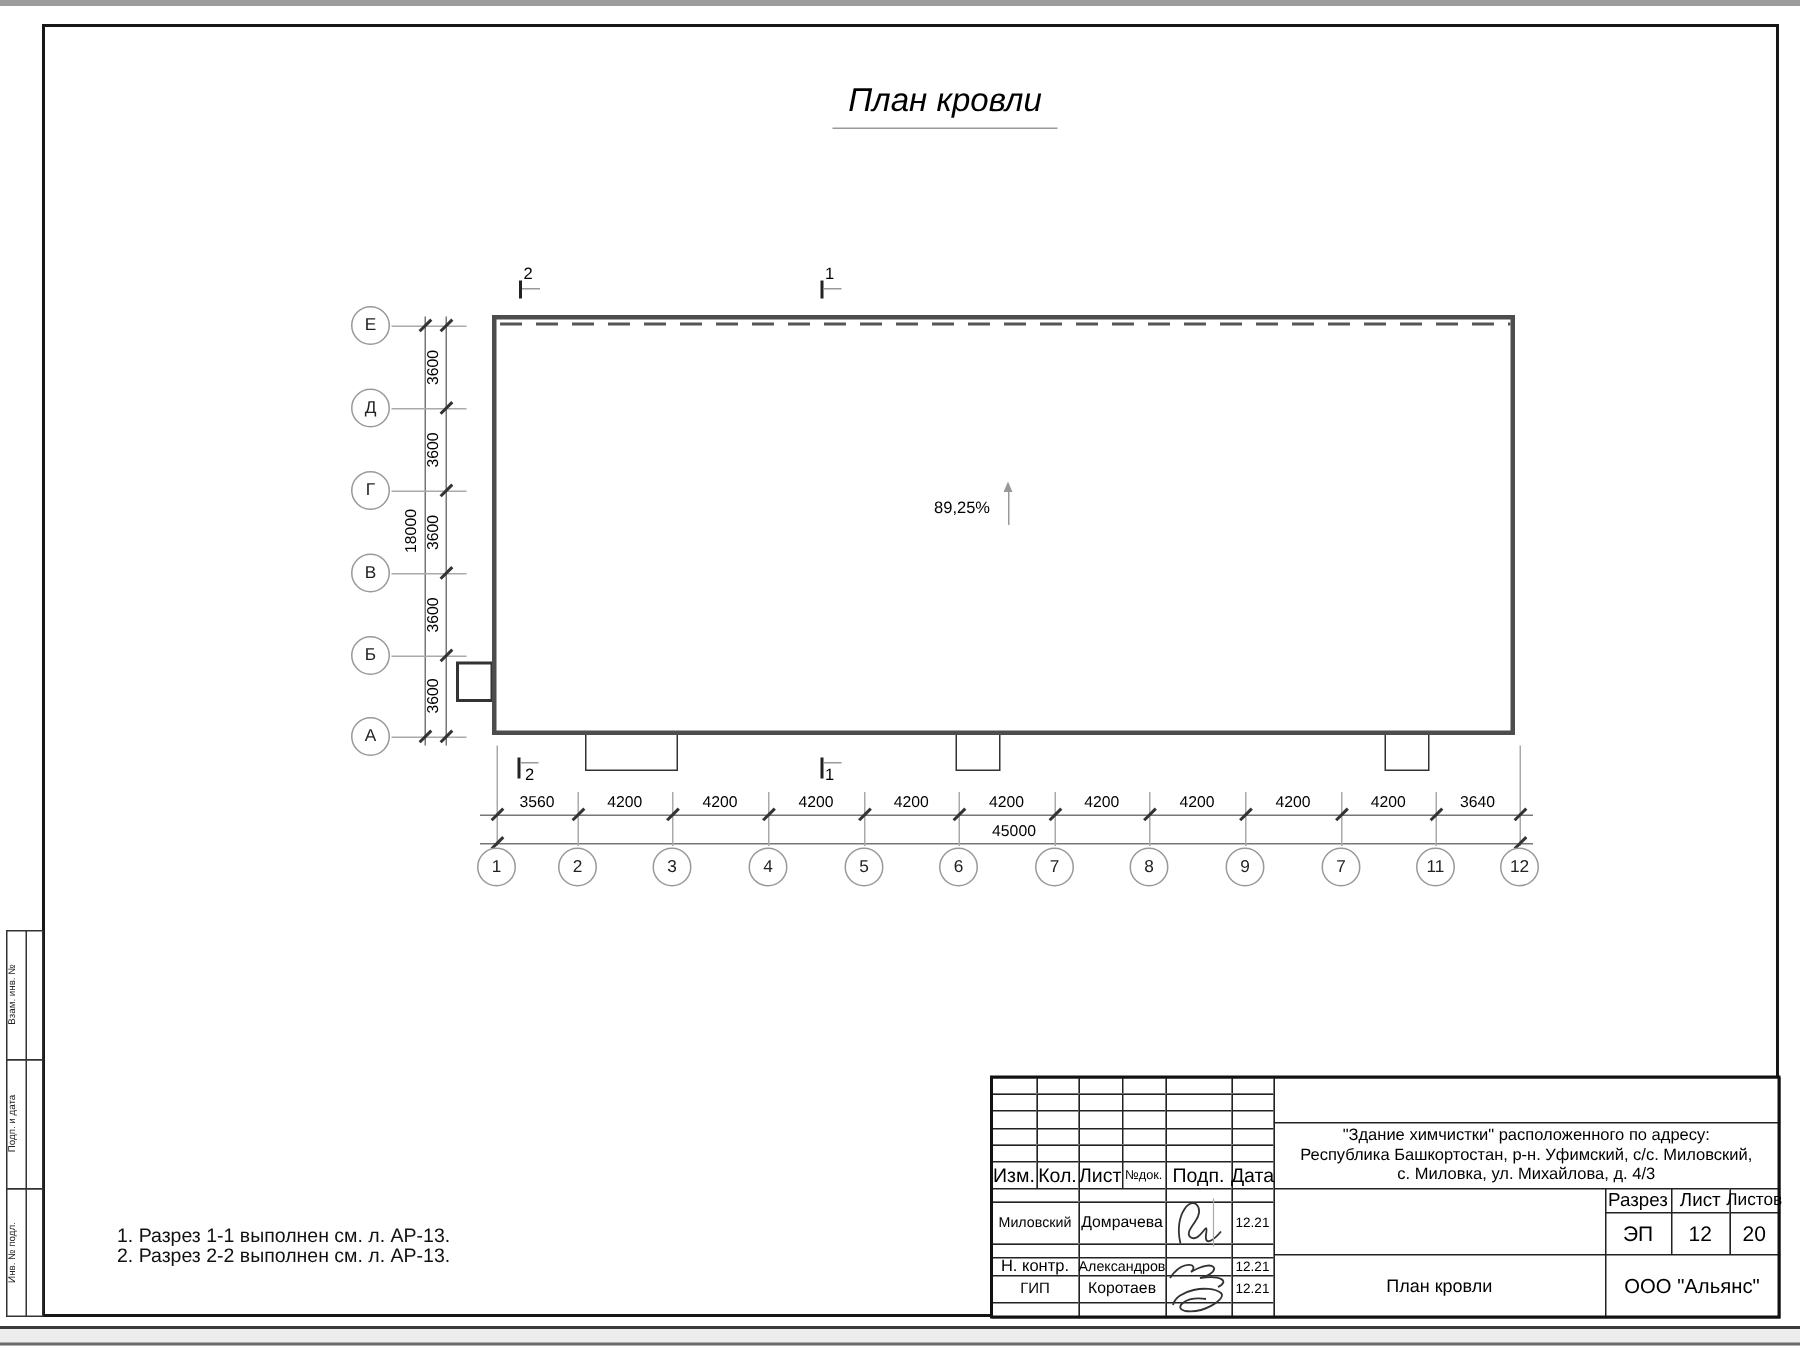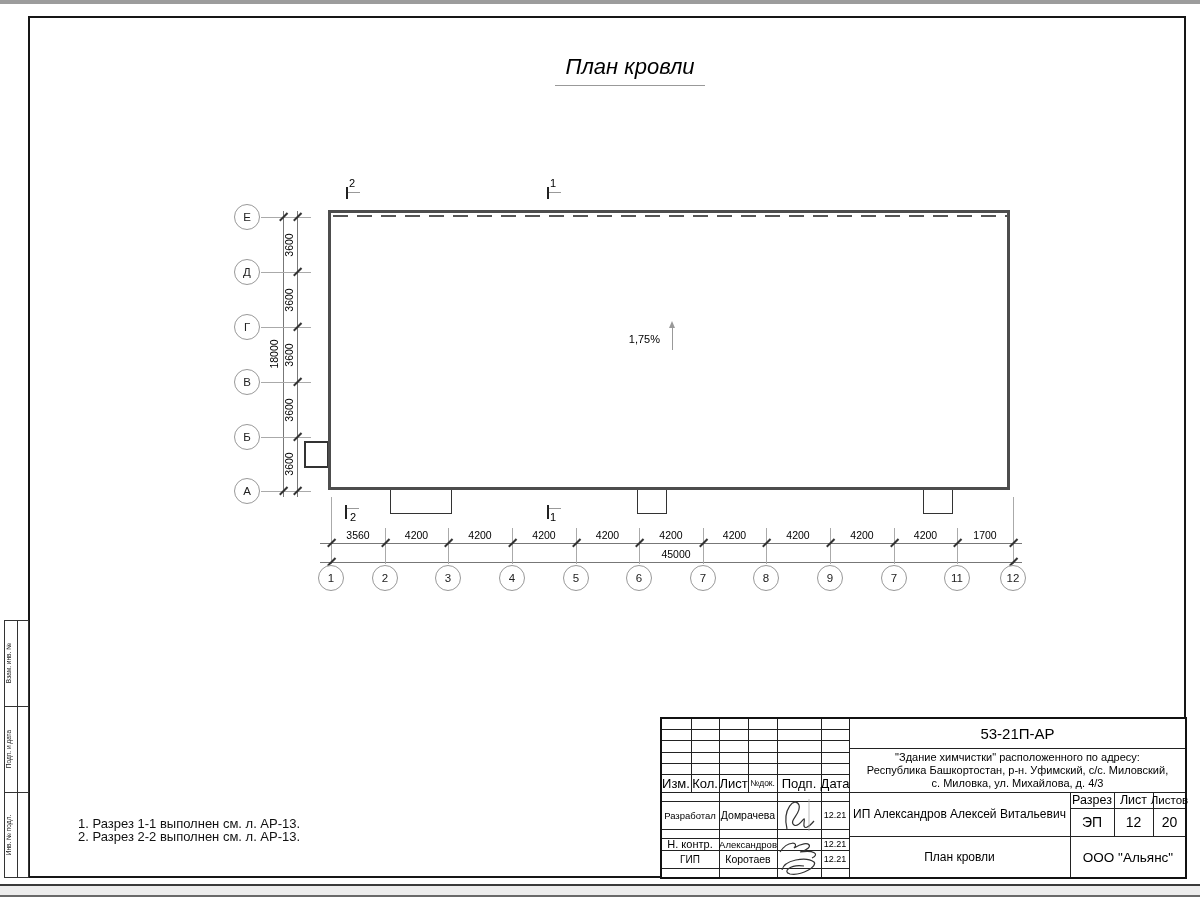--- a/index.html
+++ b/index.html
@@ -81,21 +81,21 @@
       <div class="abs" style="left: 358px; top: 529px; transform: translateX(-50%); font-size: 10.5px;">3560</div>
       <div class="abs" style="left: 416.5px; top: 529px; transform: translateX(-50%); font-size: 10.5px;">4200</div>
       <div class="abs" style="left: 480px; top: 529px; transform: translateX(-50%); font-size: 10.5px;">4200</div>
       <div class="abs" style="left: 544px; top: 529px; transform: translateX(-50%); font-size: 10.5px;">4200</div>
       <div class="abs" style="left: 607.5px; top: 529px; transform: translateX(-50%); font-size: 10.5px;">4200</div>
       <div class="abs" style="left: 671px; top: 529px; transform: translateX(-50%); font-size: 10.5px;">4200</div>
       <div class="abs" style="left: 734.5px; top: 529px; transform: translateX(-50%); font-size: 10.5px;">4200</div>
       <div class="abs" style="left: 798px; top: 529px; transform: translateX(-50%); font-size: 10.5px;">4200</div>
       <div class="abs" style="left: 862px; top: 529px; transform: translateX(-50%); font-size: 10.5px;">4200</div>
       <div class="abs" style="left: 925.5px; top: 529px; transform: translateX(-50%); font-size: 10.5px;">4200</div>
-      <div class="abs" style="left: 985px; top: 529px; transform: translateX(-50%); font-size: 10.5px;">1700</div>
+      <div class="abs" style="left: 985px; top: 529px; transform: translateX(-50%); font-size: 10.5px;">3640</div>
       <div class="abs" style="left: 676px; top: 548px; transform: translateX(-50%); font-size: 10.5px;">45000</div>
       <div class="abs" style="left: 283px; top: 211px; width: 1px; height: 286px; background: rgb(119, 119, 119);"></div>
       <div class="abs" style="left: 297px; top: 211px; width: 1px; height: 286px; background: rgb(119, 119, 119);"></div>
       <div class="abs" style="left: 261px; top: 217px; width: 50px; height: 1px; background: rgb(170, 170, 170);"></div>
       <div class="abs" style="left: 291.5px; top: 216px; width: 11px; height: 1.6px; background: rgb(51, 51, 51); transform: rotate(-45deg);"></div>
       <div class="circle" style="left: 234px; top: 204px;">Е</div>
       <div class="abs" style="left: 261px; top: 272px; width: 50px; height: 1px; background: rgb(170, 170, 170);"></div>
       <div class="abs" style="left: 291.5px; top: 271px; width: 11px; height: 1.6px; background: rgb(51, 51, 51); transform: rotate(-45deg);"></div>
       <div class="circle" style="left: 234px; top: 259px;">Д</div>
       <div class="abs" style="left: 261px; top: 327px; width: 50px; height: 1px; background: rgb(170, 170, 170);"></div>
@@ -192,69 +192,67 @@
     </div>
 
   <div class="abs" style="left:304px;top:441px;width:25px;height:27px;border:2px solid #333;box-sizing:border-box;background:#fff;"></div>
   <div class="abs" style="left:390px;top:488px;width:62px;height:26px;border:1.5px solid #333;box-sizing:border-box;background:#fff;"></div>
   <div class="abs" style="left:637px;top:488px;width:30px;height:26px;border:1.5px solid #333;box-sizing:border-box;background:#fff;"></div>
   <div class="abs" style="left:923px;top:488px;width:30px;height:26px;border:1.5px solid #333;box-sizing:border-box;background:#fff;"></div>
 
   <div class="abs" style="left:328px;top:210px;width:682px;height:280px;border:3px solid #4d4d4d;box-sizing:border-box;background:#fff;z-index:2;"></div>
   <div class="abs" style="left:333px;top:215px;width:674px;height:2px;z-index:3;background:repeating-linear-gradient(90deg,#555 0 15px,transparent 15px 24px);"></div>
 
-  <div class="abs" style="left:608px;top:333px;width:52px;text-align:right;font-size:11px;z-index:3;">1,75%</div>
+  <div class="abs" style="left:608px;top:333px;width:52px;text-align:right;font-size:11px;z-index:3;">89,25%</div>
   <div class="abs" style="left:672px;top:326px;width:1px;height:24px;background:#999;z-index:3;"></div>
   <div class="abs" style="left:669px;top:321px;width:0;height:0;border-left:3.5px solid transparent;border-right:3.5px solid transparent;border-bottom:7px solid #999;z-index:3;"></div>
 
   <div class="abs" style="left:346px;top:187px;width:1.5px;height:12px;background:#222;z-index:3;"></div>
   <div class="abs" style="left:348px;top:192px;width:12px;height:1px;background:#999;z-index:3;"></div>
   <div class="abs" style="left:349px;top:177px;font-size:11px;z-index:3;">2</div>
   <div class="abs" style="left:547px;top:187px;width:1.5px;height:12px;background:#222;z-index:3;"></div>
   <div class="abs" style="left:549px;top:192px;width:12px;height:1px;background:#999;z-index:3;"></div>
   <div class="abs" style="left:550px;top:177px;font-size:11px;z-index:3;">1</div>
 
   <div class="abs" style="left:345px;top:505px;width:1.5px;height:14px;background:#222;z-index:3;"></div>
   <div class="abs" style="left:347px;top:508px;width:12px;height:1px;background:#999;z-index:3;"></div>
   <div class="abs" style="left:350px;top:511px;font-size:11px;z-index:3;">2</div>
   <div class="abs" style="left:547px;top:505px;width:1.5px;height:14px;background:#222;z-index:3;"></div>
   <div class="abs" style="left:549px;top:508px;width:12px;height:1px;background:#999;z-index:3;"></div>
   <div class="abs" style="left:550px;top:511px;font-size:11px;z-index:3;">1</div>
 
   <div class="note" style="left:78px;top:816px;">1. Разрез 1-1 выполнен см. л. АР-13.</div>
   <div class="note" style="left:78px;top:829px;">2. Разрез 2-2 выполнен см. л. АР-13.</div>
 
-  <div class="tbt" style="left:849px;top:718px;width:337px;height:30px;font-size:15px;">53-21П-АР</div>
 
   <div class="tbt" style="left:849px;top:748px;width:337px;height:44px;flex-direction:column;font-size:11px;line-height:13px;">
     <div>"Здание химчистки" расположенного по адресу:</div>
     <div>Республика Башкортостан, р-н. Уфимский, с/с. Миловский,</div>
     <div>с. Миловка, ул. Михайлова, д. 4/3</div>
   </div>
 
-  <div class="tbt" style="left:849px;top:792px;width:221px;height:44px;font-size:12px;">ИП Александров Алексей Витальевич</div>
 
   <div class="tbt" style="left:1070px;top:792px;width:44px;height:16px;font-size:12.5px;">Разрез</div>
   <div class="tbt" style="left:1114px;top:792px;width:39px;height:16px;font-size:12.5px;">Лист</div>
   <div class="tbt" style="left:1153px;top:792px;width:33px;height:16px;font-size:11.5px;">Листов</div>
   <div class="tbt" style="left:1070px;top:808px;width:44px;height:28px;font-size:14px;">ЭП</div>
   <div class="tbt" style="left:1114px;top:808px;width:39px;height:28px;font-size:14px;">12</div>
   <div class="tbt" style="left:1153px;top:808px;width:33px;height:28px;font-size:14px;">20</div>
 
   <div class="tbt" style="left:849px;top:836px;width:221px;height:42px;font-size:12px;">План кровли</div>
   <div class="tbt" style="left:1070px;top:836px;width:116px;height:42px;font-size:13.5px;">ООО "Альянс"</div>
 
   <div class="tbt" style="left:661px;top:774px;width:30px;height:18px;font-size:13px;">Изм.</div>
   <div class="tbt" style="left:691px;top:774px;width:28px;height:18px;font-size:13px;">Кол.</div>
   <div class="tbt" style="left:719px;top:774px;width:29px;height:18px;font-size:13px;">Лист</div>
   <div class="tbt" style="left:748px;top:774px;width:29px;height:18px;font-size:8.5px;">№док.</div>
   <div class="tbt" style="left:777px;top:774px;width:44px;height:18px;font-size:13px;">Подп.</div>
   <div class="tbt" style="left:821px;top:774px;width:28px;height:18px;font-size:13px;">Дата</div>
 
-  <div class="tbt" style="left:661px;top:801px;width:58px;height:28px;font-size:9.5px;">Разработал</div>
+  <div class="tbt" style="left:661px;top:801px;width:58px;height:28px;font-size:9.5px;">Миловский</div>
   <div class="tbt" style="left:719px;top:801px;width:58px;height:28px;font-size:10.5px;">Домрачева</div>
   <div class="tbt" style="left:821px;top:801px;width:28px;height:28px;font-size:9px;">12.21</div>
 
   <div class="tbt" style="left:661px;top:838px;width:58px;height:12px;font-size:11px;">Н. контр.</div>
   <div class="tbt" style="left:719px;top:838px;width:58px;height:12px;font-size:9.5px;">Александров</div>
   <div class="tbt" style="left:821px;top:838px;width:28px;height:12px;font-size:9px;">12.21</div>
 
   <div class="tbt" style="left:661px;top:850px;width:58px;height:18px;font-size:10px;">ГИП</div>
   <div class="tbt" style="left:719px;top:850px;width:58px;height:18px;font-size:10.5px;">Коротаев</div>
   <div class="tbt" style="left:821px;top:850px;width:28px;height:18px;font-size:9px;">12.21</div>

